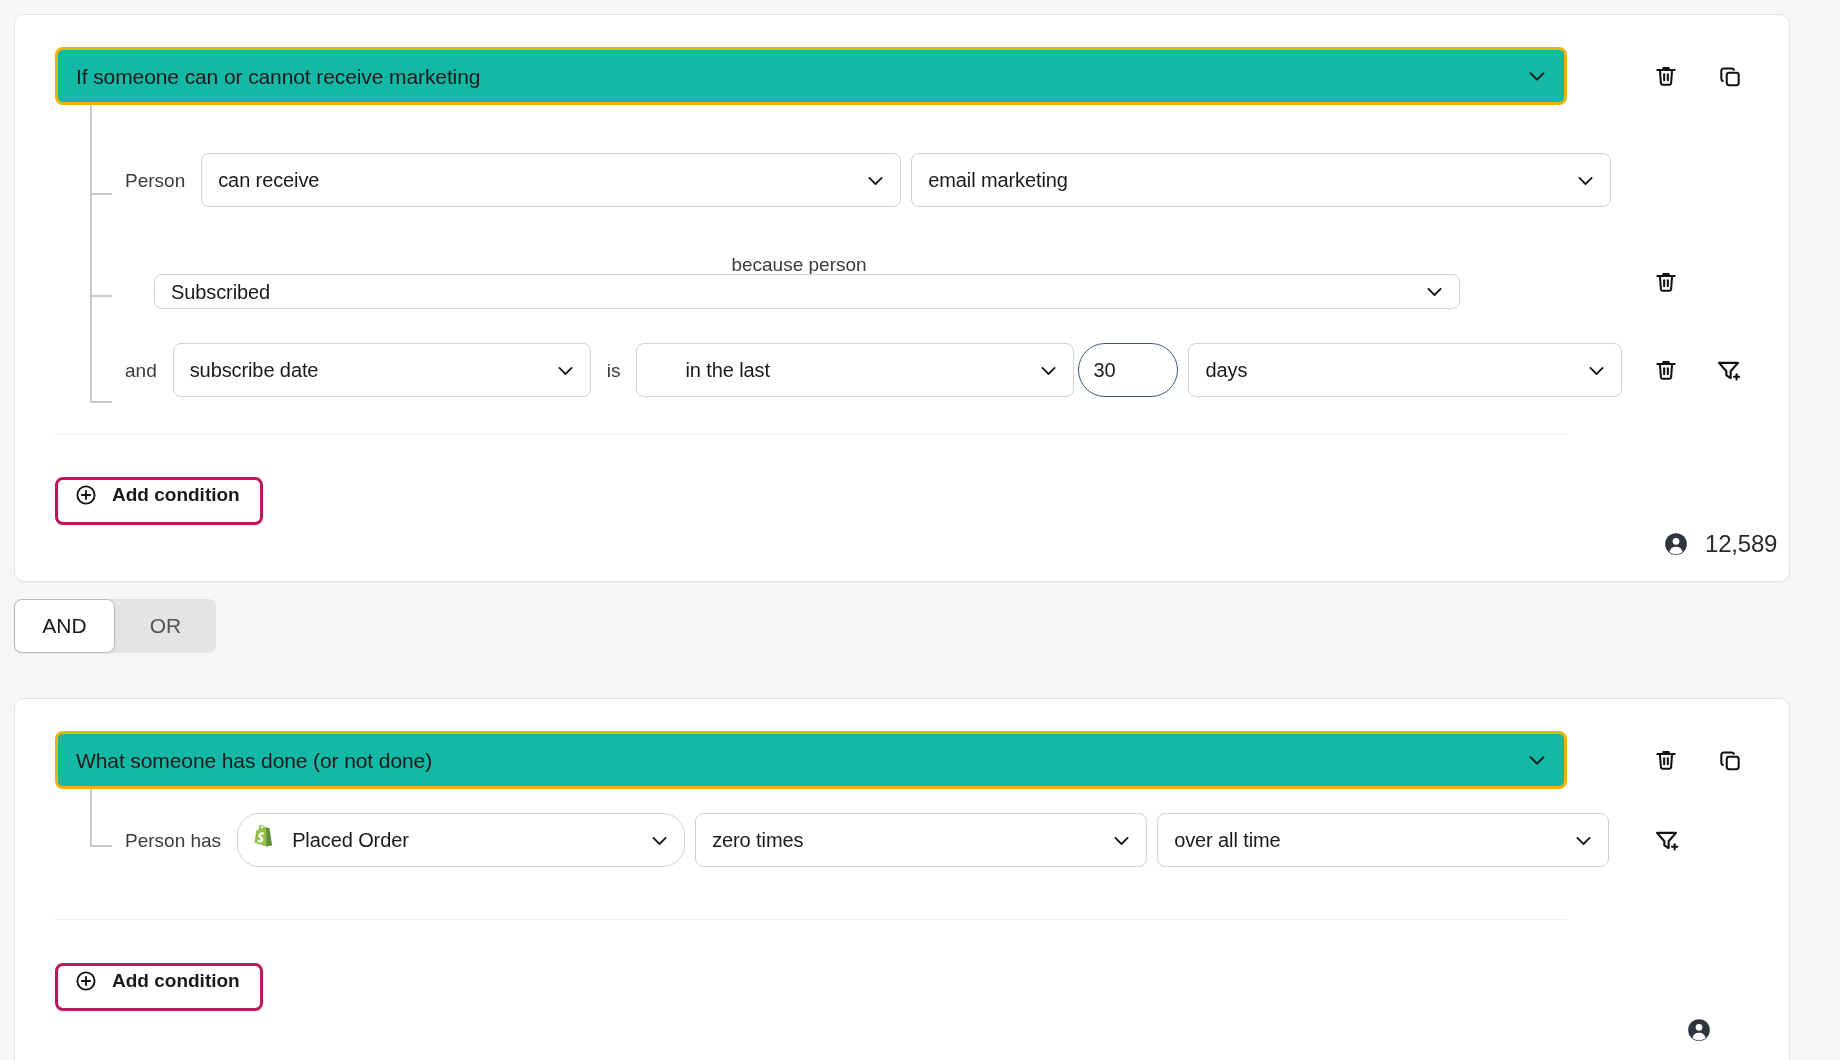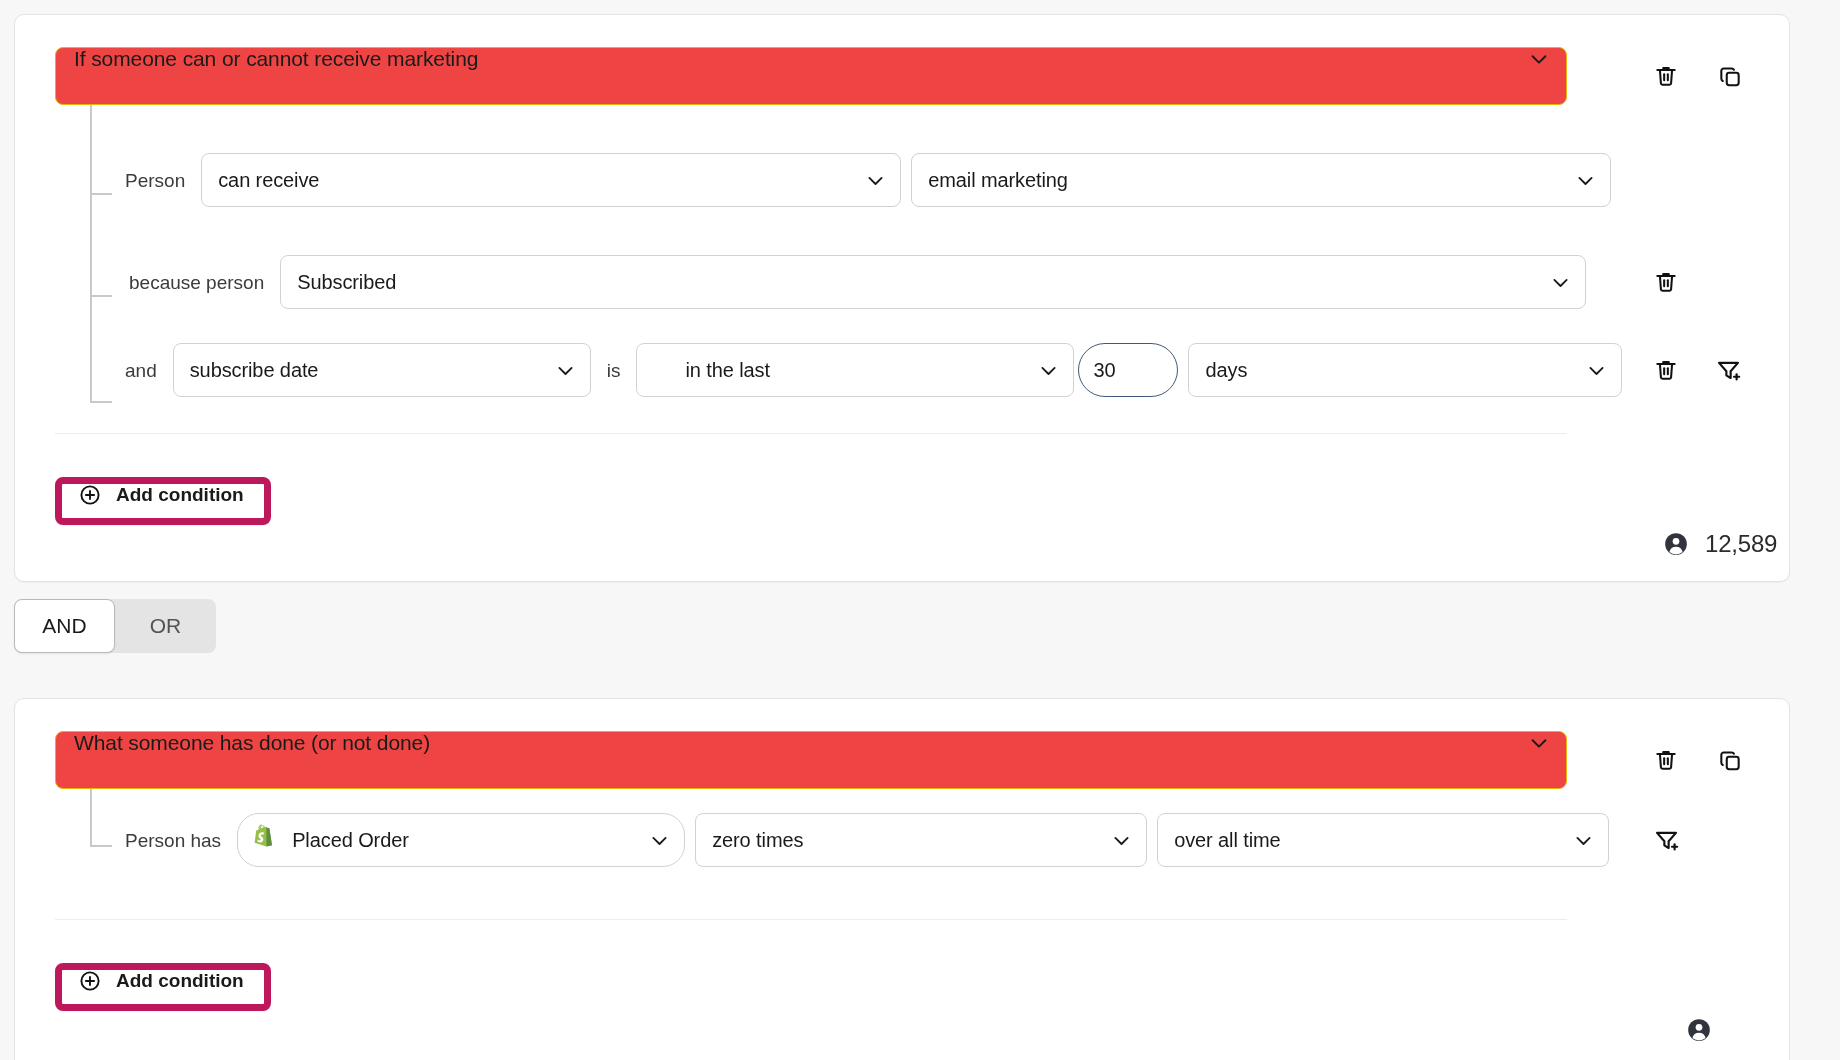--- a/index.html
+++ b/index.html
@@ -38,24 +38,25 @@
   .card-head {
     position: absolute;
     left: 40px;
     top: 32px;
     width: 1512px;
     height: 58px;
   }
   .bigselect {
     width: 100%;
     height: 58px;
-    border: 1px solid #eab308;
+    border: 3px solid #eab308;
     border-radius: 8px;
-    background: #ef4444;
-    display: flex;
+    background: #14b8a6;
+    display: flex;
+    align-items: center;
     padding: 0 16px 0 18px;
     cursor: pointer;
     position: relative;
   }
   .bigselect .txt {
     font-size: 21px;
     color: #1a1a1a;
     line-height: 1;
     letter-spacing: -0.1px;
   }
@@ -161,21 +162,21 @@
   .divider {
     position: absolute;
     left: 40px;
     width: 1512px;
     height: 1px;
     background: #ededee;
   }
   .addbtn {
     position: absolute;
     height: 48px;
-    border: 7px solid #be185d;
+    border: 3px solid #be185d;
     border-radius: 8px;
     background: #fff;
     display: inline-flex;
     align-items: center;
     gap: 14px;
     padding: 0 20px 12px 16px;
     cursor: pointer;
     font-size: 19px;
     font-weight: bold;
     color: #1a1a1a;
@@ -292,21 +293,21 @@
       <div class="sel" style="width:700px; margin-left:10px;">
         <span class="val">email marketing</span>
         <span class="chev">
           <svg width="21" height="21" viewBox="0 0 24 24" fill="none" stroke="#1a1a1a" stroke-width="2.1" stroke-linecap="round" stroke-linejoin="round">
               <polyline points="5 9 12 16 19 9"></polyline>
             </svg>
         </span>
       </div>
     </div>
 
-    <div class="row" style="left:114px; top:240px;">
+    <div class="row" style="left:123px; top:240px;flex-direction:column;">
       <span class="rowlabel">because person</span>
       <div class="sel" style="width:1306px; margin-left:16px;">
         <span class="val">Subscribed</span>
         <span class="chev">
           <svg width="21" height="21" viewBox="0 0 24 24" fill="none" stroke="#1a1a1a" stroke-width="2.1" stroke-linecap="round" stroke-linejoin="round">
               <polyline points="5 9 12 16 19 9"></polyline>
             </svg>
         </span>
       </div>
     </div>

